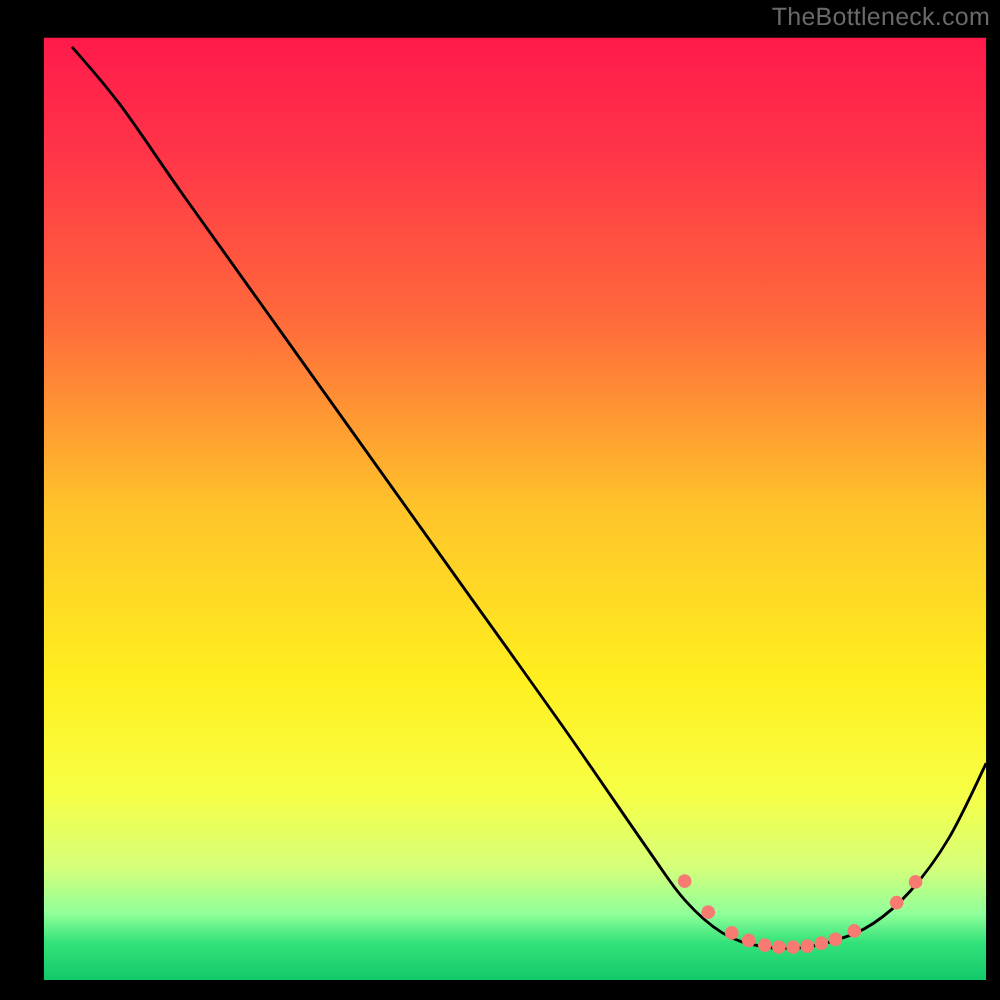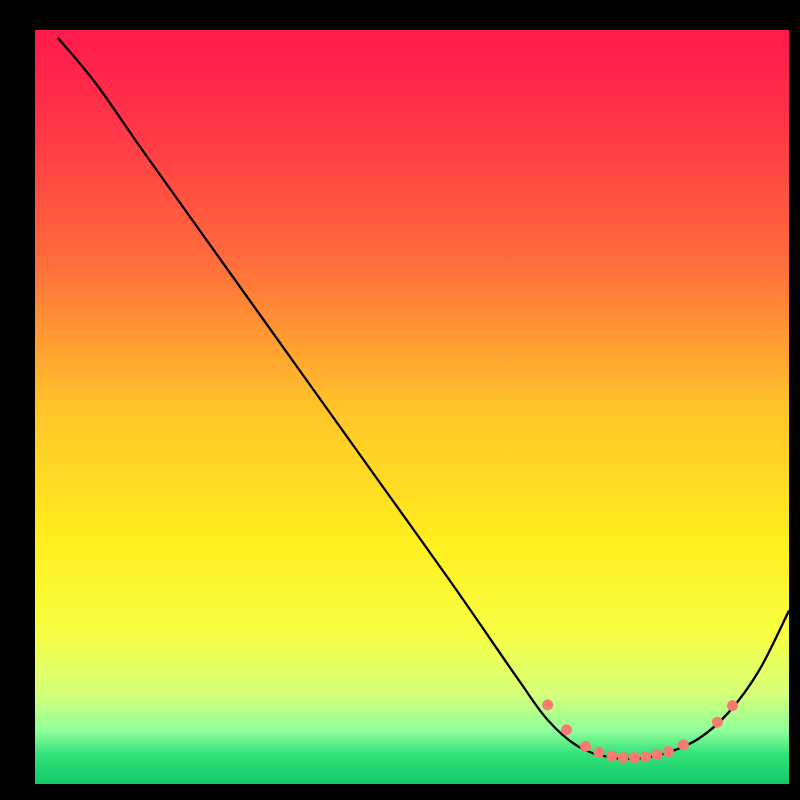--- a/index.html
+++ b/index.html
@@ -37,20 +37,21 @@
   }
   .gradient-bg { z-index: 1; }
   .curve-layer { z-index: 2; }
   .dot { fill: #f87b72; }
 </style>
 </head>
 <body>
 
 <div class="frame">
 
+  <div class="watermark">TheBottleneck.com</div>
 
   <div class="plot-area">
 
     <svg class="gradient-bg" viewBox="0 0 754 754" preserveAspectRatio="none">
       <defs>
         <linearGradient id="bgGrad" x1="0" y1="0" x2="0" y2="1">
             <stop offset="0%" stop-color="#ff1a4b"></stop>
             <stop offset="12%" stop-color="#ff3448"></stop>
             <stop offset="30%" stop-color="#ff6a3b"></stop>
             <stop offset="50%" stop-color="#ffc42a"></stop>

